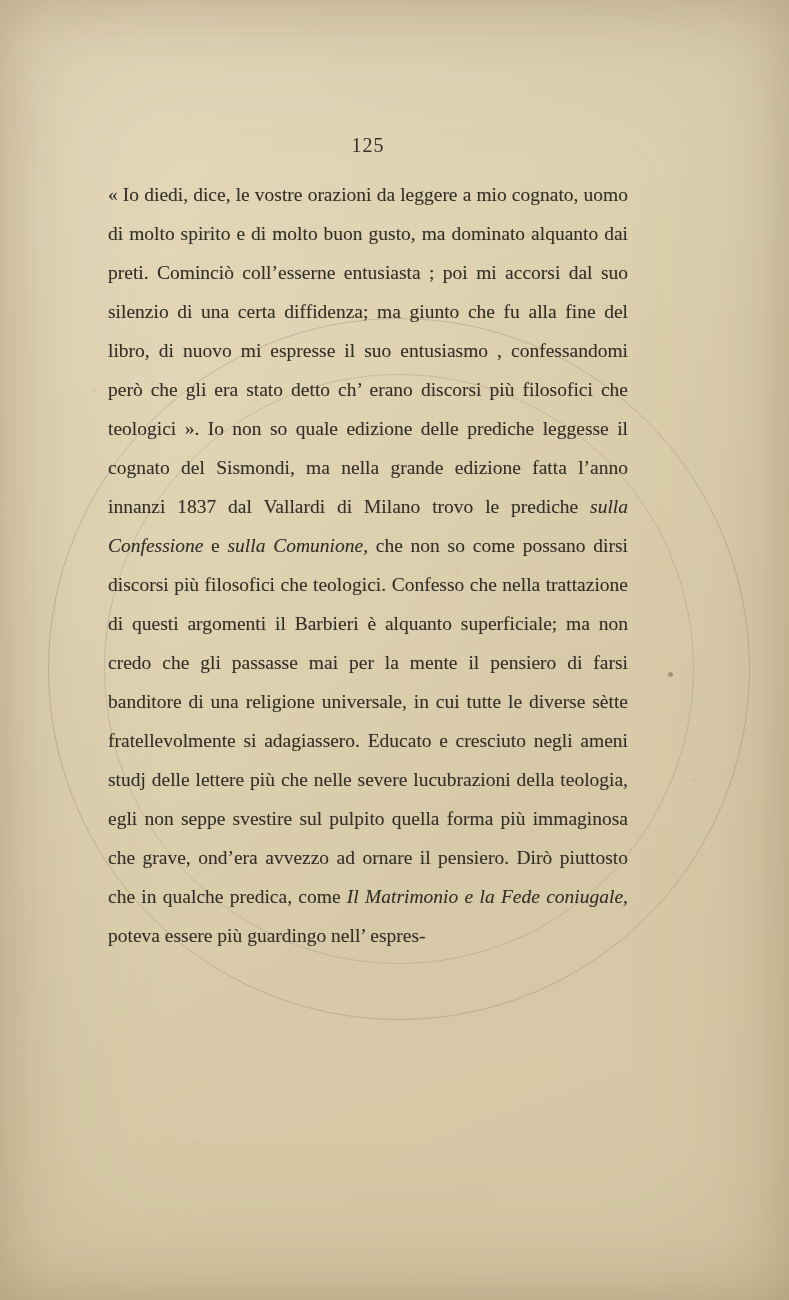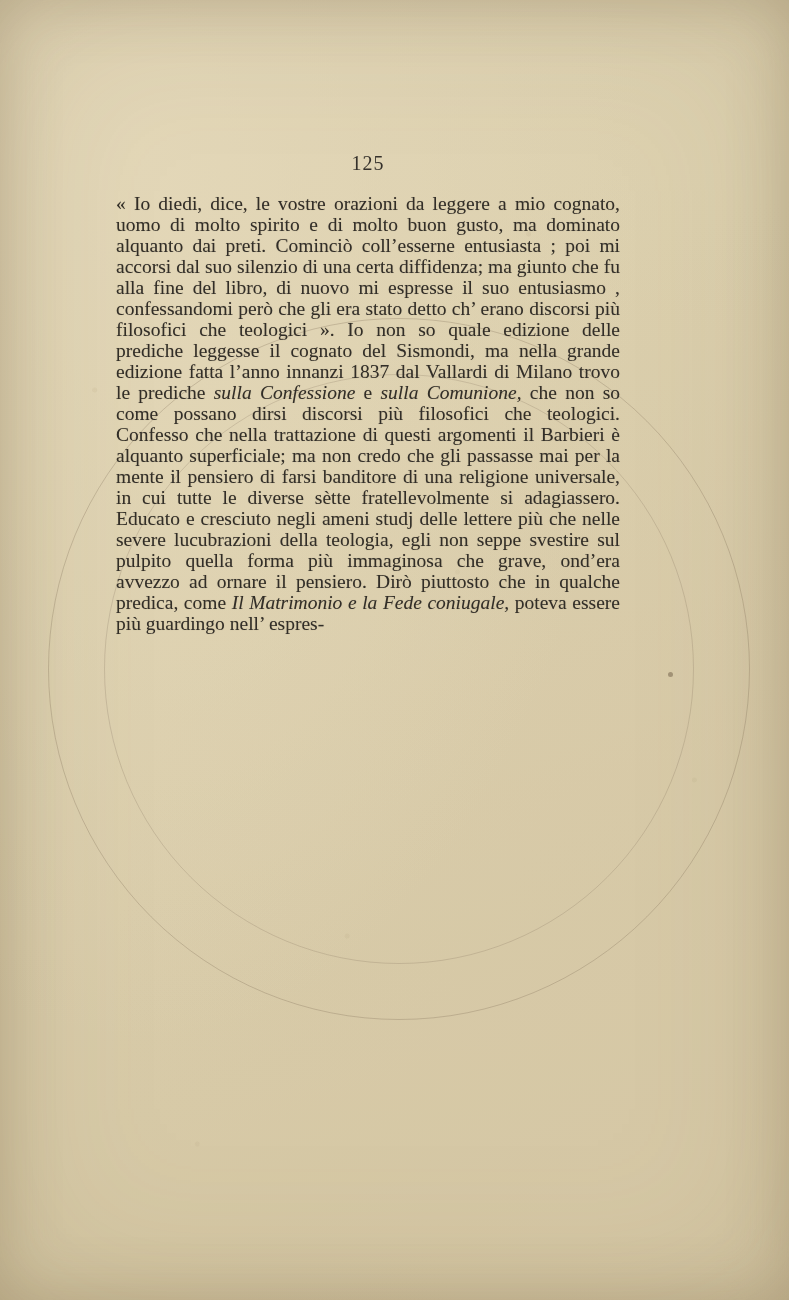--- a/index.html
+++ b/index.html
@@ -72,36 +72,36 @@
     top: 672px;
     width: 5px;
     height: 5px;
     border-radius: 50%;
     background: rgba(110,92,70,0.5);
     pointer-events: none;
   }
   #content {
     position: absolute;
     left: 108px;
-    top: 152px;
+    top: 134px;
     width: 520px;
   }
   #folio {
     text-align: center;
     font-size: 20px;
     color: #35312b;
     letter-spacing: 1px;
     margin-bottom: 18px;
     font-family: "Liberation Serif", serif;
   }
   #body-text p {
-    margin: 8px;
+    margin: 0;
     color: #34302a;
     font-size: 19.5px;
-    line-height: 21px;
+    line-height: 39px;
     text-align: justify;
     text-justify: inter-word;
     -webkit-hyphens: none;
     hyphens: none;
     text-shadow: 0 0 1px rgba(60,50,35,0.25);
   }
   #body-text p .it {
     font-style: italic;
   }
   

